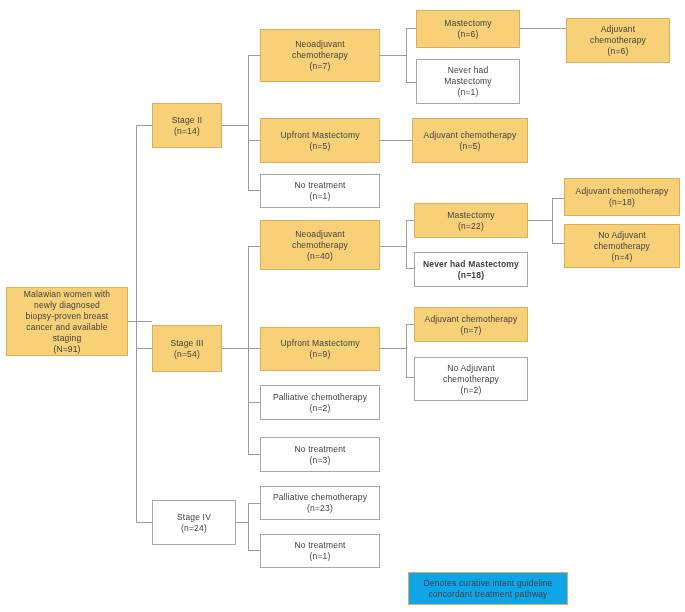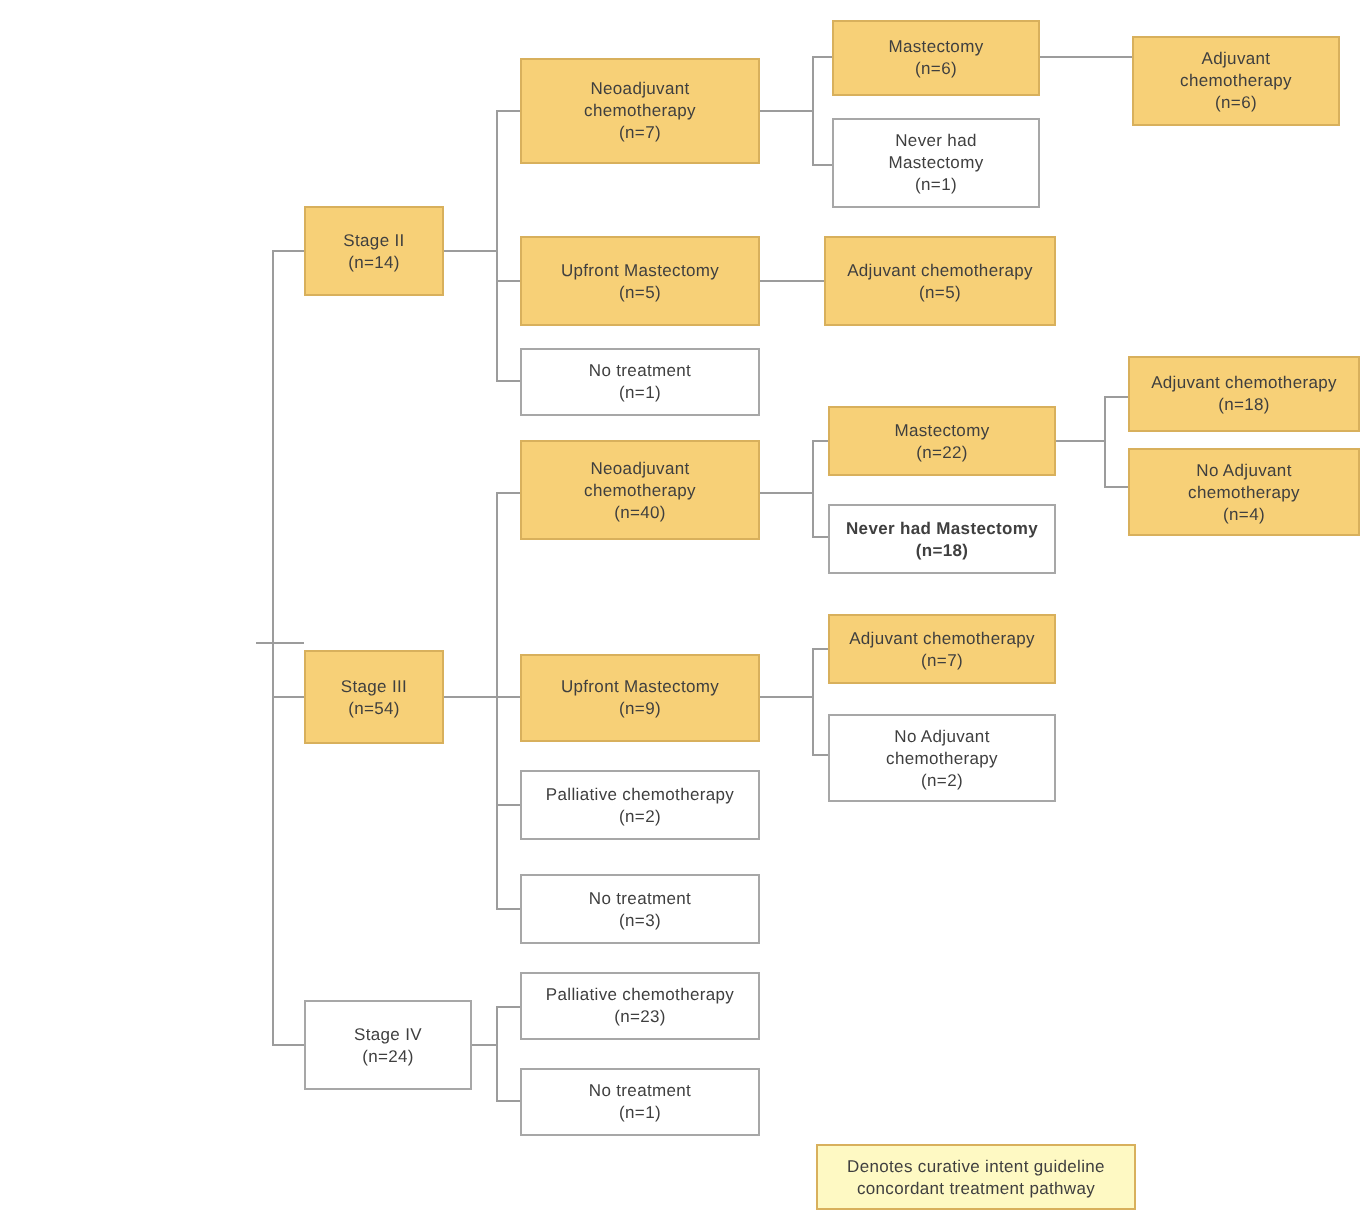--- a/index.html
+++ b/index.html
@@ -26,21 +26,21 @@
     color:#3f3f3f;
     padding:2px 3px;
     white-space:pre-line;
     letter-spacing:.02em;
   }
   .node.hl{
     background:#f7d077;
     border:1px solid #d8b05c;
   }
   .node.legend{
-    background:#fef9c3;
+    background:#0ea5e9;
     border:1px solid #d8b05c;
   }
 
   
   .hline{position:absolute;height:1px;background:#9c9c9c;}
   .vline{position:absolute;width:1px;background:#9c9c9c;}
 </style>
 </head>
 <body>
 
@@ -87,20 +87,26 @@
   <div class="hline" style="left:380px;top:348px;width:26px;"></div>
   <div class="vline" style="left:406px;top:324px;height:53px;"></div>
   <div class="hline" style="left:406px;top:324px;width:8px;"></div>
   <div class="hline" style="left:406px;top:377px;width:8px;"></div>
 
   <div class="hline" style="left:222px;top:522px;width:26px;"></div>
   <div class="vline" style="left:248px;top:503px;height:47px;"></div>
   <div class="hline" style="left:248px;top:503px;width:12px;"></div>
   <div class="hline" style="left:248px;top:550px;width:12px;"></div>
 
+  <div class="node hl" style="left:6px;top:287px;width:122px;height:69px;">Malawian women with
+newly diagnosed
+biopsy-proven breast
+cancer and available
+staging
+(N=91)</div>
 
   <div class="node hl" style="left:152px;top:103px;width:70px;height:45px;">Stage II
 (n=14)</div>
   <div class="node hl" style="left:152px;top:325px;width:70px;height:47px;">Stage III
 (n=54)</div>
   <div class="node" style="left:152px;top:500px;width:84px;height:45px;">Stage IV
 (n=24)</div>
 
   <div class="node hl" style="left:260px;top:29px;width:120px;height:53px;">Neoadjuvant
 chemotherapy

